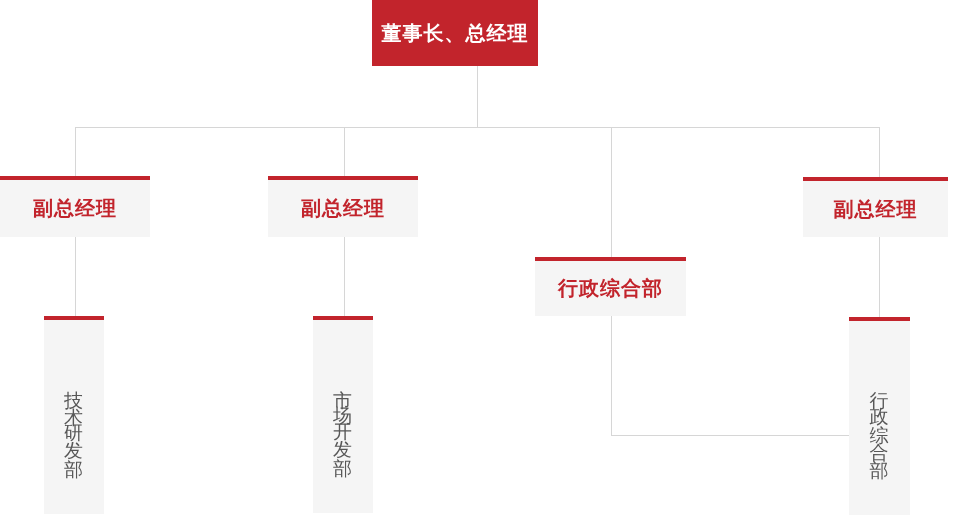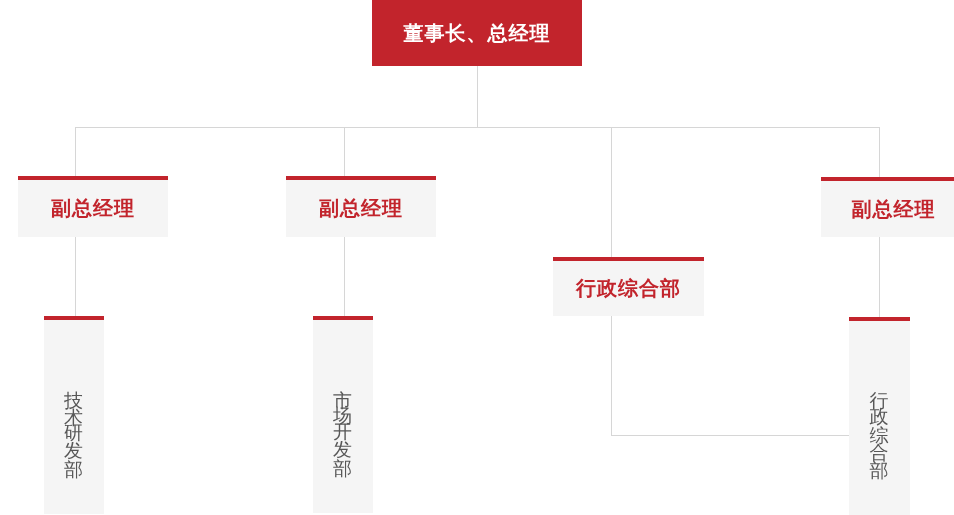--- a/index.html
+++ b/index.html
@@ -20,21 +20,21 @@
     position: absolute;
     background: #d6d6d6;
   }
   .line.v { width: 1px; }
   .line.h { height: 1px; }
 
   
   .node-root {
     position: absolute;
     left: 372px; top: 0;
-    width: 210px; height: 66px;
+    width: 166px; height: 66px;
     background: #c2242c;
     display: flex;
     align-items: center;
     justify-content: center;
     color: #ffffff;
     font-size: 20px;
     font-weight: bold;
     letter-spacing: 1px;
   }
 
@@ -44,21 +44,20 @@
     background: #f5f5f5;
     border-top: 4px solid #c2242c;
     display: flex;
     align-items: center;
     justify-content: center;
     color: #c2242c;
     font-size: 20px;
     font-weight: bold;
     letter-spacing: 1px;
     box-sizing: border-box;
-    margin-left: 18px;
   }
   .node-mgr.n1 { left: 0;    top: 176px; width: 150px; height: 61px; }
   .node-mgr.n2 { left: 268px; top: 176px; width: 150px; height: 61px; }
   .node-mgr.n3 { left: 535px; top: 257px; width: 151px; height: 59px; }
   .node-mgr.n4 { left: 803px; top: 177px; width: 145px; height: 60px; }
 
   
   .node-dept {
     position: absolute;
     background: #f5f5f5;

